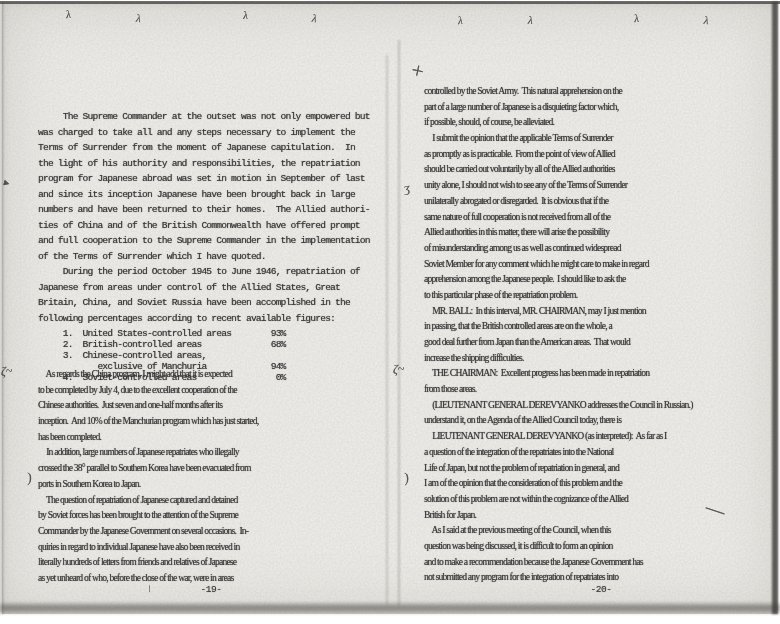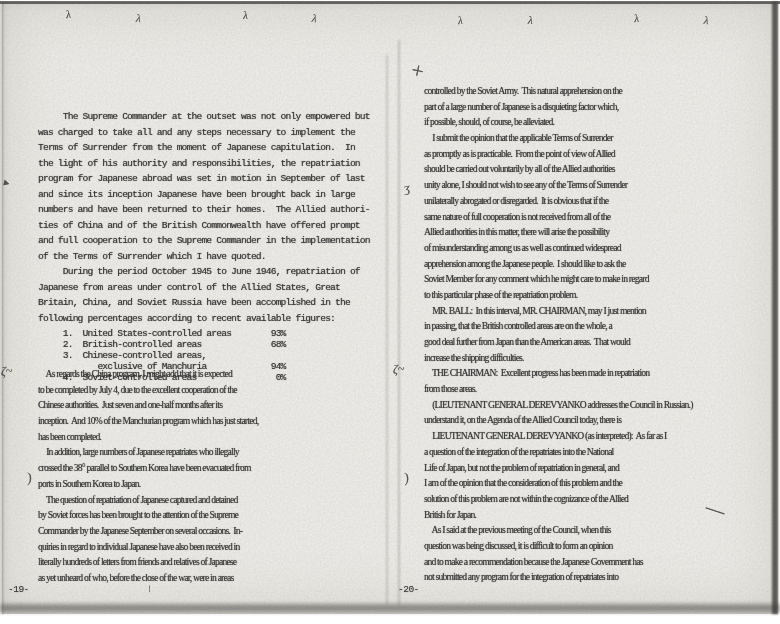--- a/index.html
+++ b/index.html
@@ -33,21 +33,21 @@
   .txt .ln{white-space:pre;}
   .top-group{left:38px;top:68px;width:340px;margin-top:41px;}
   .top-group .ln{line-height:15.5px;height:15.5px;}
   .list-group{left:38px;top:316px;width:340px;margin-top:12px;}
   .list-group .ln{line-height:11px;height:11px;}
   .bottom-group{left:38px;top:367px;width:340px;font-family:Liberation Serif, serif;}
   .bottom-group .ln{line-height:15.7px;height:15.7px;}
   .p2-group{left:34px;top:84px;width:344px;}
   .p2-group .ln{line-height:15.7px;height:15.7px;font-family:Liberation Serif, serif;}
   .pagenum{
-    position:absolute;top:584px;left:8px;width:390px;text-align:left;
+    position:absolute;top:584px;left:16px;width:390px;text-align:center;
     font-size:9.5px;letter-spacing:-0.5px;color:#3a3a3a;
     text-shadow:0 0 1px rgba(55,55,55,.5);
   }
   .marks{position:absolute;left:0;top:0;width:780px;height:624px;pointer-events:none;}
   .marks span{
     position:absolute;display:block;color:#33312e;opacity:.8;
     font-family:"Liberation Serif","DejaVu Serif",serif;font-style:italic;
     text-shadow:0 0 .5px rgba(40,40,40,.6);
   }
 </style>
@@ -100,43 +100,43 @@
         <div class="ln">     As regards the China program, I might add that it is expected</div>
         <div class="ln">to be completed by July 4, due to the excellent cooperation of the</div>
         <div class="ln">Chinese authorities.  Just seven and one-half months after its</div>
         <div class="ln">inception.  And 10% of the Manchurian program which has just started,</div>
         <div class="ln">has been completed.</div>
         <div class="ln">     In addition, large numbers of Japanese repatriates who illegally</div>
         <div class="ln">crossed the 38° parallel to Southern Korea have been evacuated from</div>
         <div class="ln">ports in Southern Korea to Japan.</div>
         <div class="ln">     The question of repatriation of Japanese captured and detained</div>
         <div class="ln">by Soviet forces has been brought to the attention of the Supreme</div>
-        <div class="ln">Commander by the Japanese September on several occasions.  In-</div>
+        <div class="ln">Commander by the Japanese Government on several occasions.  In-</div>
         <div class="ln">quiries in regard to individual Japanese have also been received in</div>
         <div class="ln">literally hundreds of letters from friends and relatives of Japanese</div>
         <div class="ln">as yet unheard of who, before the close of the war, were in areas</div>
       </div>
     <div class="pagenum">-19-</div>
   </div>
 
   <div class="page page-right">
     <div class="txt p2-group">
         <div class="ln">controlled by the Soviet Army.  This natural apprehension on the</div>
         <div class="ln">part of a large number of Japanese is a disquieting factor which,</div>
         <div class="ln">if possible, should, of course, be alleviated.</div>
         <div class="ln">     I submit the opinion that the applicable Terms of Surrender</div>
         <div class="ln">as promptly as is practicable.  From the point of view of Allied</div>
         <div class="ln">should be carried out voluntarily by all of the Allied authorities</div>
         <div class="ln">unity alone, I should not wish to see any of the Terms of Surrender</div>
         <div class="ln">unilaterally abrogated or disregarded.  It is obvious that if the</div>
         <div class="ln">same nature of full cooperation is not received from all of the</div>
         <div class="ln">Allied authorities in this matter, there will arise the possibility</div>
         <div class="ln">of misunderstanding among us as well as continued widespread</div>
+        <div class="ln">Soviet Member for any comment which he might care to make in regard</div>
         <div class="ln">apprehension among the Japanese people.  I should like to ask the</div>
-        <div class="ln">Soviet Member for any comment which he might care to make in regard</div>
         <div class="ln">to this particular phase of the repatriation problem.</div>
         <div class="ln">     MR. BALL:  In this interval, MR. CHAIRMAN, may I just mention</div>
         <div class="ln">in passing, that the British controlled areas are on the whole, a</div>
         <div class="ln">good deal further from Japan than the American areas.  That would</div>
         <div class="ln">increase the shipping difficulties.</div>
         <div class="ln">     THE CHAIRMAN:  Excellent progress has been made in repatriation</div>
         <div class="ln">from those areas.</div>
         <div class="ln">     (LIEUTENANT GENERAL DEREVYANKO addresses the Council in Russian.)</div>
         <div class="ln">understand it, on the Agenda of the Allied Council today, there is</div>
         <div class="ln">     LIEUTENANT GENERAL DEREVYANKO (as interpreted):  As far as I</div>

